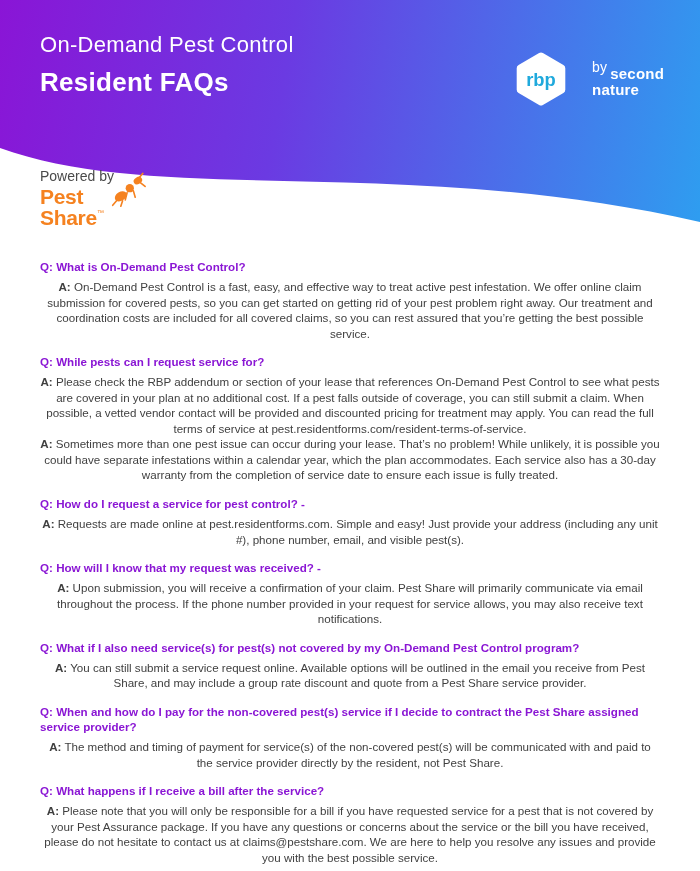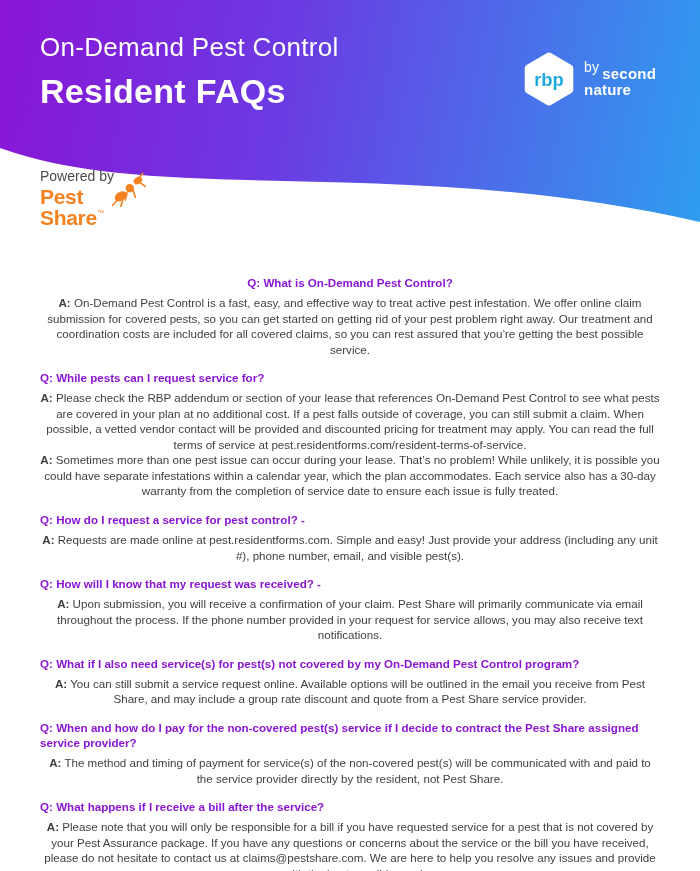--- a/index.html
+++ b/index.html
@@ -2,42 +2,42 @@
 <html><head>
 <meta charset="utf-8">
 <style>
   * { box-sizing: border-box; }
   body { margin:0; background:#e8e8e8; font-family:"Liberation Sans", sans-serif; }
   .page { width:700px; min-height:871px; margin:0 auto; background:#ffffff; position:relative; overflow:hidden; }
 
   
   .header { position:relative; height:245px; background:linear-gradient(100deg,#8a15d6 0%, #6b3ae2 40%, #2e9ef0 100%); }
   .header-titles { position:absolute; top:32px; left:40px; color:#ffffff; z-index:2; }
-  .title1 { font-size:26px; font-weight:400; letter-spacing:.3px; }
-  .title2 { font-size:34px; font-weight:700; margin-top:9px; letter-spacing:.3px; }
+  .title1 { font-size:22px; font-weight:400; letter-spacing:.3px; }
+  .title2 { font-size:26px; font-weight:700; margin-top:9px; letter-spacing:.3px; }
 
-  .logo-cluster { position:absolute; top:52px; right:44px; display:flex; align-items:center; gap:8px; z-index:2;justify-content:center; }
+  .logo-cluster { position:absolute; top:52px; right:36px; display:flex; align-items:center; gap:24px; z-index:2;justify-content:center; }
   .rbp-badge svg { width:54px; height:54px; display:block; }
   .sn { color:#ffffff; line-height:1.05; }
   .sn-by { font-size:14px; font-weight:400; vertical-align:7px; margin-right:3px; }
   .sn-line1, .sn-line2 { font-size:15px; font-weight:700; letter-spacing:.2px; }
 
   .wave { position:absolute; left:0; bottom:-1px; width:100%; height:112px; display:block; z-index:1; }
 
   
   .powered-by { position:absolute; left:40px; top:168px; z-index:3; width:130px; }
   .pb-label { font-size:14px; color:#4a4a4a; display:block; margin-bottom:2px; }
   .bug { position:absolute; left:70px; top:4px; width:36px; height:36px; }
   .ps-word { font-size:21px; font-weight:800; color:#f58220; line-height:1.02; letter-spacing:-0.3px; }
   .tm { font-size:7px; font-weight:400; vertical-align:10px; }
 
   
   .content { padding:14px 40px 26px; }
   .q { color:#8a16d4; font-size:11.6px; font-weight:700; line-height:1.3; margin:13px 0 5px; }
-  .faq-item:first-child .q { margin-top:16px;text-align:center; }
+  .faq-item:first-child .q { margin-top:0; }
   .a { color:#3f3f3f; font-size:11.6px; line-height:1.34; margin:0;text-align:center; }
   .ap { font-weight:700; }
 </style>
 </head>
 <body>
 
 <div class="page">
 
   <header class="header">
     <div class="header-titles">

